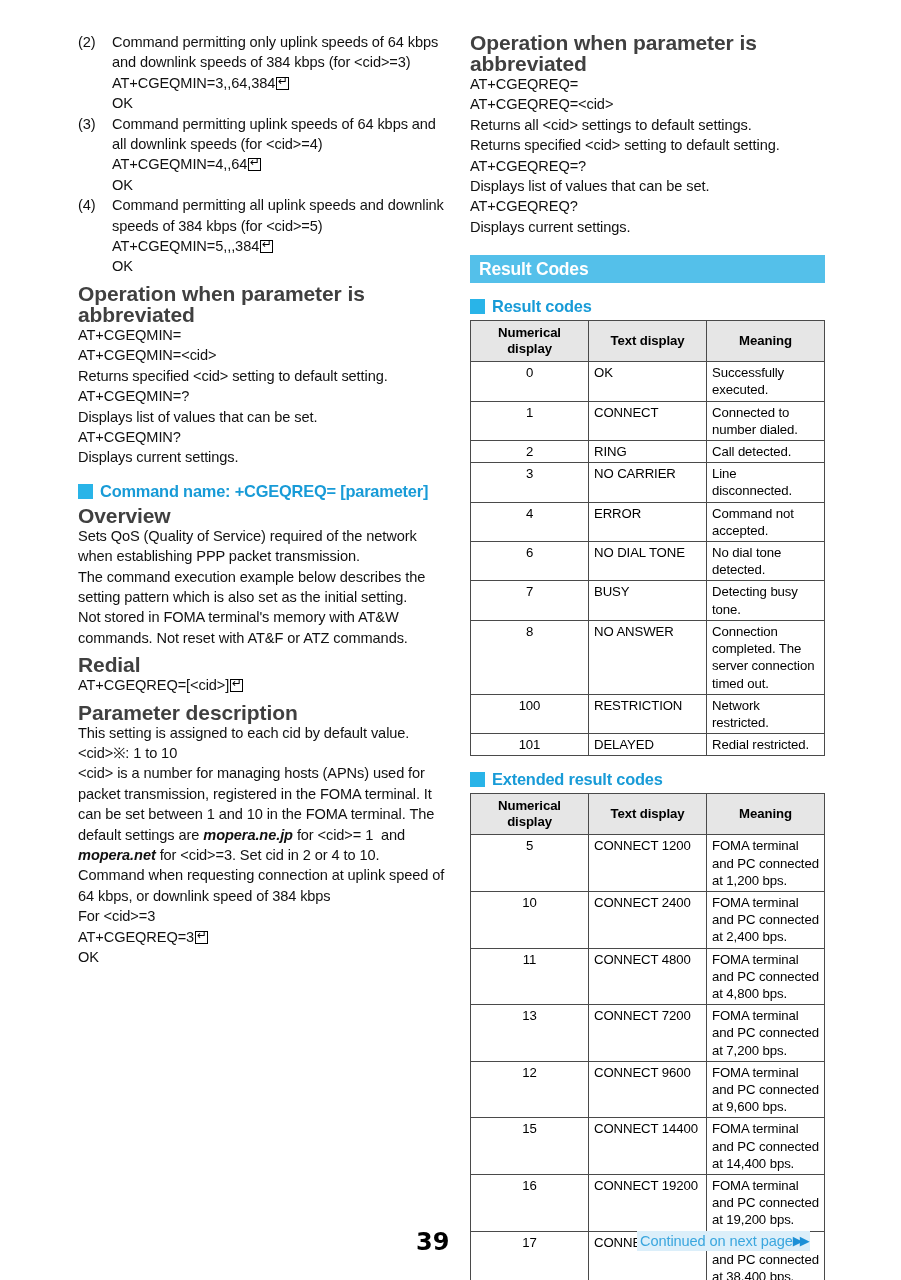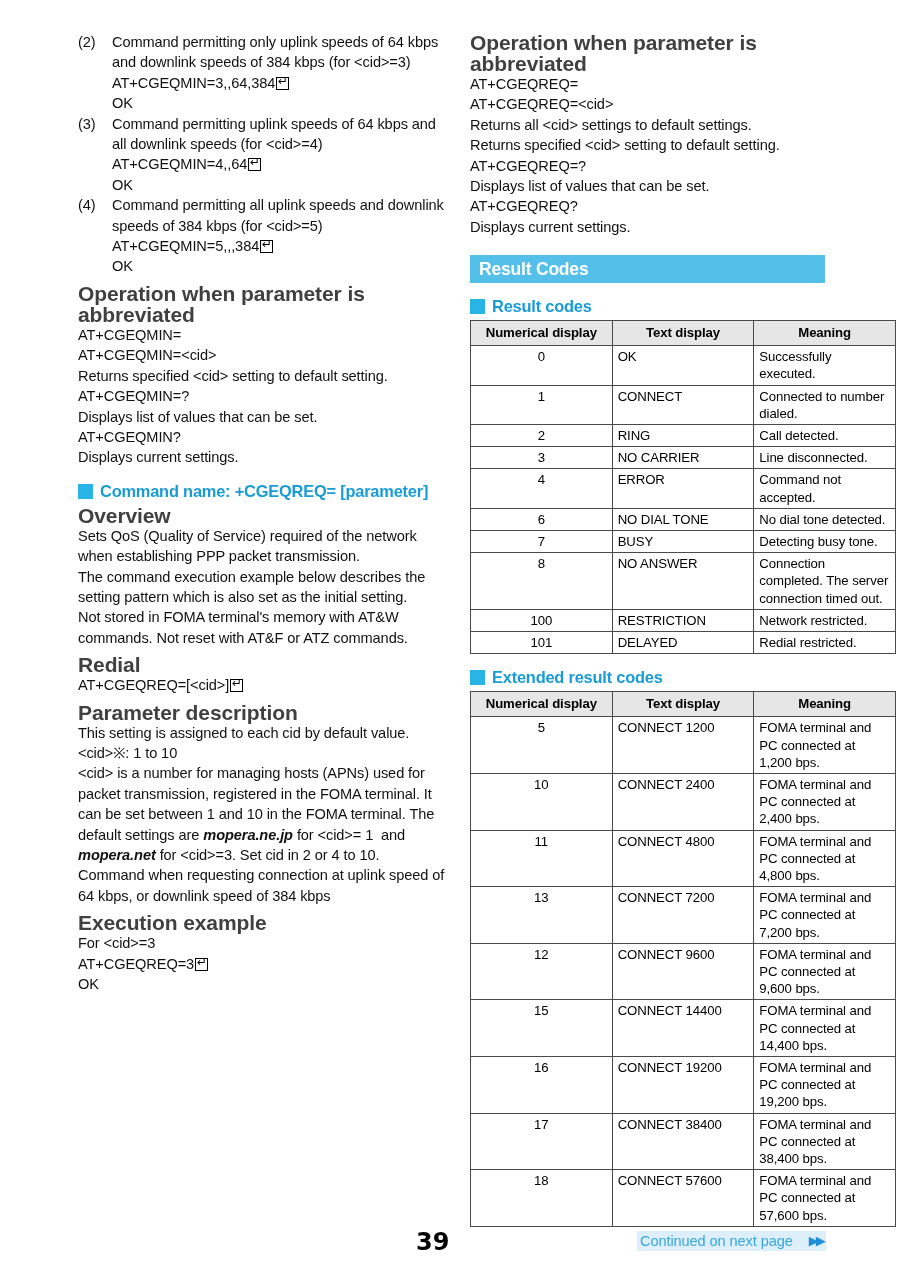--- a/index.html
+++ b/index.html
@@ -120,21 +120,21 @@
     left: 0; right: 0; top: -2px;
     font-size: 12px;
     color: #000;
   }
 
   .ital-bold { font-style: italic; font-weight: bold; }
 
   
   table.codes {
     border-collapse: collapse;
-    width: 426px;
+    width: 355px;
     border: 1.6px solid #000;
     table-layout: fixed;
   }
   table.codes th,
   table.codes td {
     border: 1px solid #4a4a4a;
     font-size: 13.2px;
     line-height: 17.2px;
     padding: 2px 5px;
     vertical-align: top;
@@ -171,21 +171,21 @@
     position: absolute;
     left: 637px;
     top: 1231px;
     background: #DCEFFA;
     color: #3AA6DE;
     font-size: 14.6px;
     line-height: 18px;
     padding: 1px 3px;
     display: flex;
     align-items: center;
-    gap: 16px;
+    gap: 0;
     letter-spacing: -0.1px;
   }
   .continued .arrows {
     color: #1C8FD6;
     font-size: 13px;
     letter-spacing: -3px;
   }
 
   
   .watermark {
@@ -272,21 +272,20 @@
 
     <div class="h-sub">Redial</div>
     <div class="line"><span>AT+CGEQREQ=[&lt;cid&gt;]</span><span class="ret"></span></div>
 
     <div class="h-sub">Parameter description</div>
     <div class="line">This setting is assigned to each cid by default value.</div>
     <div class="line">&lt;cid&gt;※: 1 to 10</div>
     <div class="line"><span>&lt;cid&gt; is a number for managing hosts (APNs) used for packet transmission, registered in the FOMA terminal. It can be set between 1 and 10 in the FOMA terminal. The default settings are </span><span class="ital-bold">mopera.ne.jp</span><span> for &lt;cid&gt;= 1  and </span><span class="ital-bold">mopera.net</span><span> for &lt;cid&gt;=3. Set cid in 2 or 4 to 10.</span></div>
     <div class="line">Command when requesting connection at uplink speed of 64 kbps, or downlink speed of 384 kbps</div>
 
-    <div class="h-sub">Execution example</div>
     <div class="line">For &lt;cid&gt;=3</div>
     <div class="line"><span>AT+CGEQREQ=3</span><span class="ret"></span></div>
     <div class="line">OK</div>
   </div>
 
   <div class="col col-right">
 
     <div class="h-sub tight">Operation when parameter is abbreviated</div>
     <div class="line">AT+CGEQREQ=</div>
     <div class="line">AT+CGEQREQ=&lt;cid&gt;</div>

